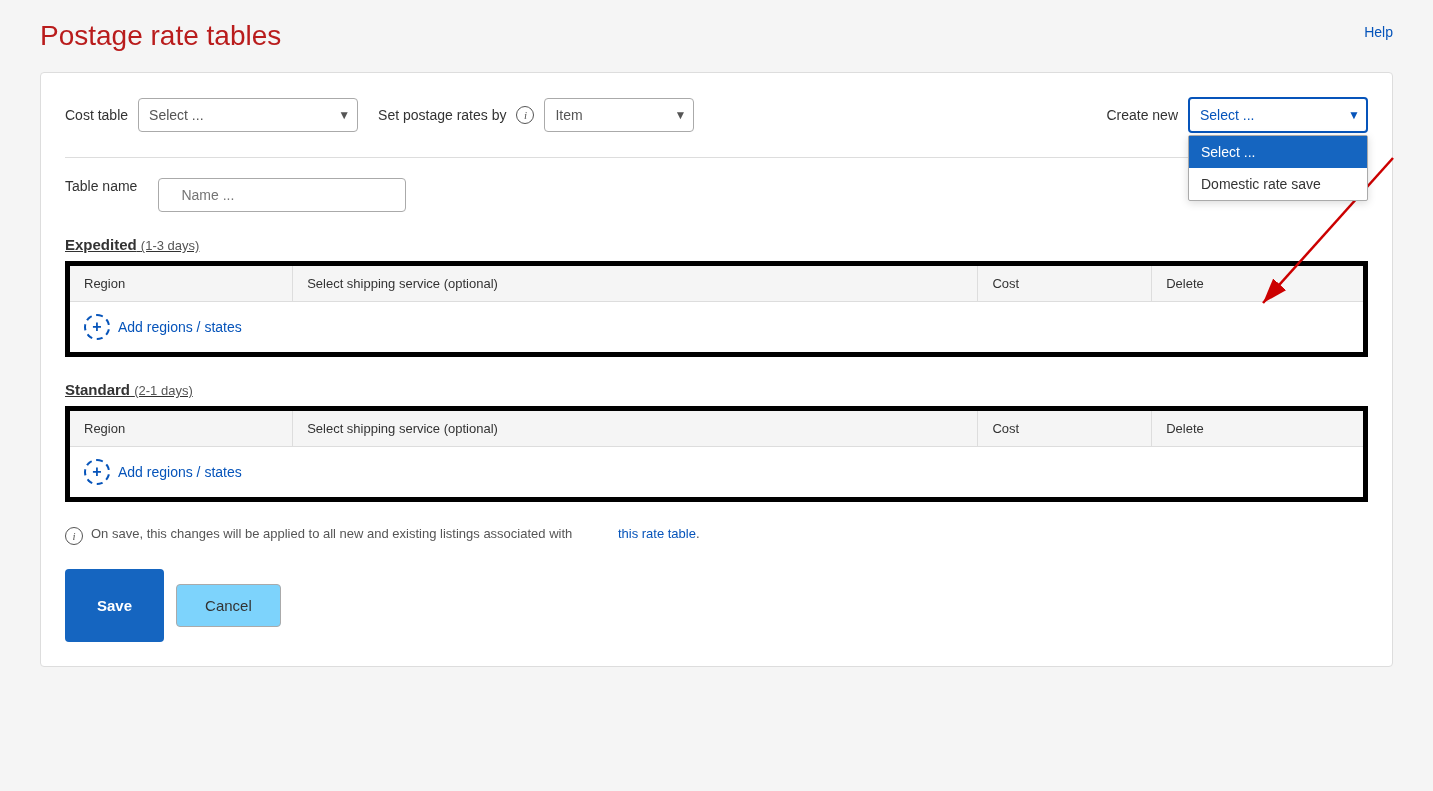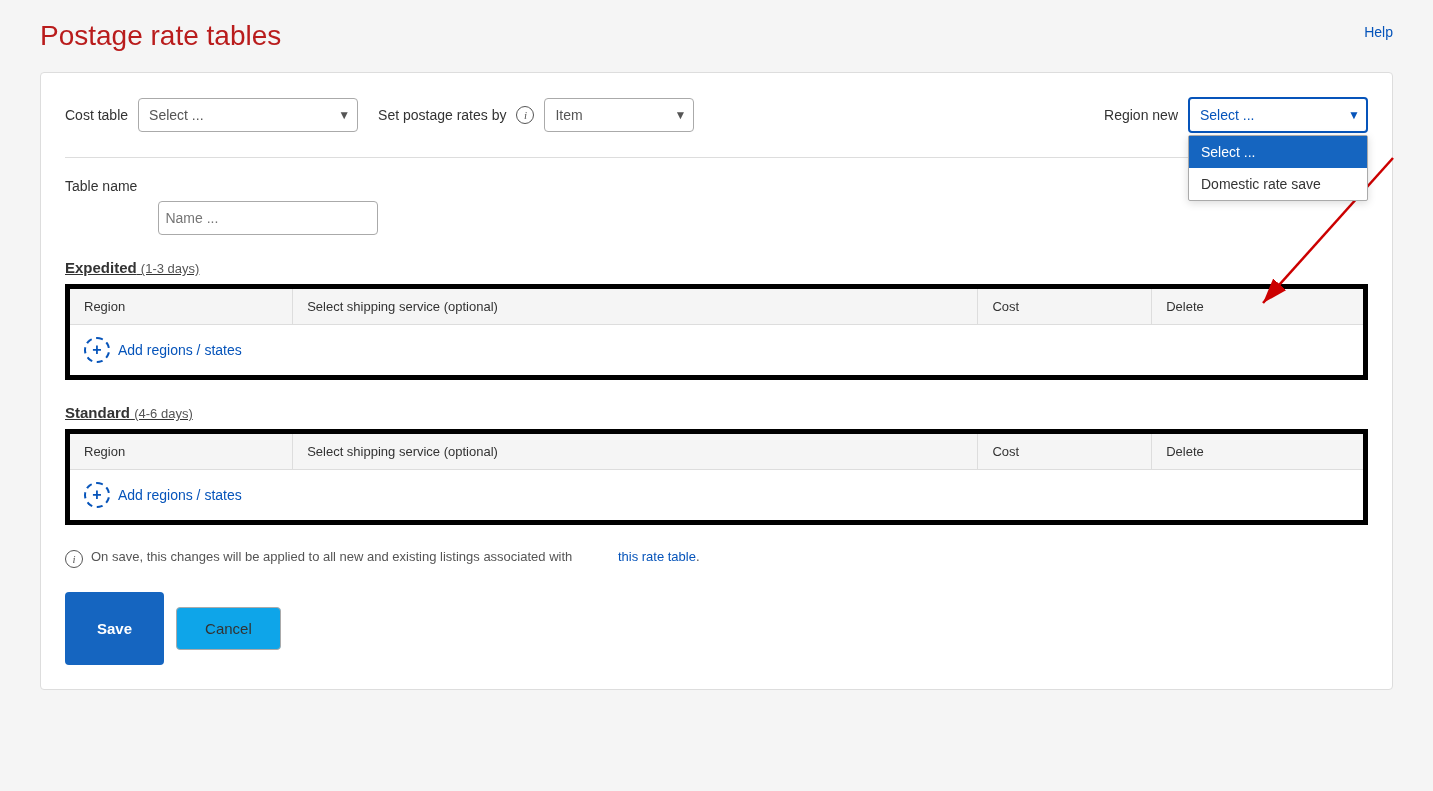--- a/index.html
+++ b/index.html
@@ -130,26 +130,25 @@
     
     .table-name-row {
       display: flex;
       align-items: flex-start;
       gap: 21px;
       margin-bottom: 24px;
     }
     .name-input {
       border: 1px solid #aaa;
       border-radius: 4px;
-      padding: 8px 6px;
+      padding: 8px 22px;
       font-size: 14px;
       color: #aaa;
-      width: 220px;
+      width: 248px;
       outline: none;
-      margin-top: 23px;
     }
     
     .section-header {
       font-size: 15px;
       font-weight: bold;
       color: #333;
       margin-bottom: 8px;
       text-decoration: underline;
     }
     .section-header span.days {
@@ -241,21 +240,21 @@
       background: #1565c0;
       color: #fff;
       border: none;
       border-radius: 4px;
       padding: 28px 32px;
       font-size: 15px;
       cursor: pointer;
       font-weight: bold;
     }
     .btn-cancel {
-      background: #0ea5e9;
+      background: #7dd3fc;
       color: #333;
       border: 1px solid #aaa;
       border-radius: 4px;
       padding: 12px 28px;
       font-size: 15px;
       cursor: pointer;
     }
     
     .arrow-container {
       position: absolute;
@@ -300,21 +299,21 @@
         <span class="info-icon">i</span>
         <div class="select-wrapper">
           <select class="select-box item-select">
             <option>Item</option>
           </select>
           <span class="chevron-icon">▼</span>
         </div>
       </div>
 
       <div class="control-group" style="margin-left:auto; position:relative;">
-        <label class="control-label">Region new</label>
+        <label class="control-label">Create new</label>
         <div class="select-wrapper" style="position:relative;">
           <select class="select-box create-new-select">
             <option>Select ...</option>
           </select>
           <span class="chevron-icon" style="color:#0654ba;">▼</span>
           
           <div class="dropdown-overlay">
             <div class="dropdown-item selected-option">Select ...</div>
             <div class="dropdown-item">Domestic rate save</div>
           </div>
@@ -347,21 +346,21 @@
             <a class="add-regions-link" href="#">
               <span class="plus-circle">+</span>
               <span>Add regions / states</span>
             </a>
           </td>
         </tr>
       </tbody>
     </table>
 
     <div class="section-header">
-      <span>Standard</span>&nbsp;<span class="days">(4-6 days)</span>
+      <span>Standard</span>&nbsp;<span class="days">(2-1 days)</span>
     </div>
     <table class="shipping-table">
       <thead>
         <tr>
           <th>Region</th>
           <th>Select shipping service (optional)</th>
           <th>Cost</th>
           <th>Delete</th>
         </tr>
       </thead>

